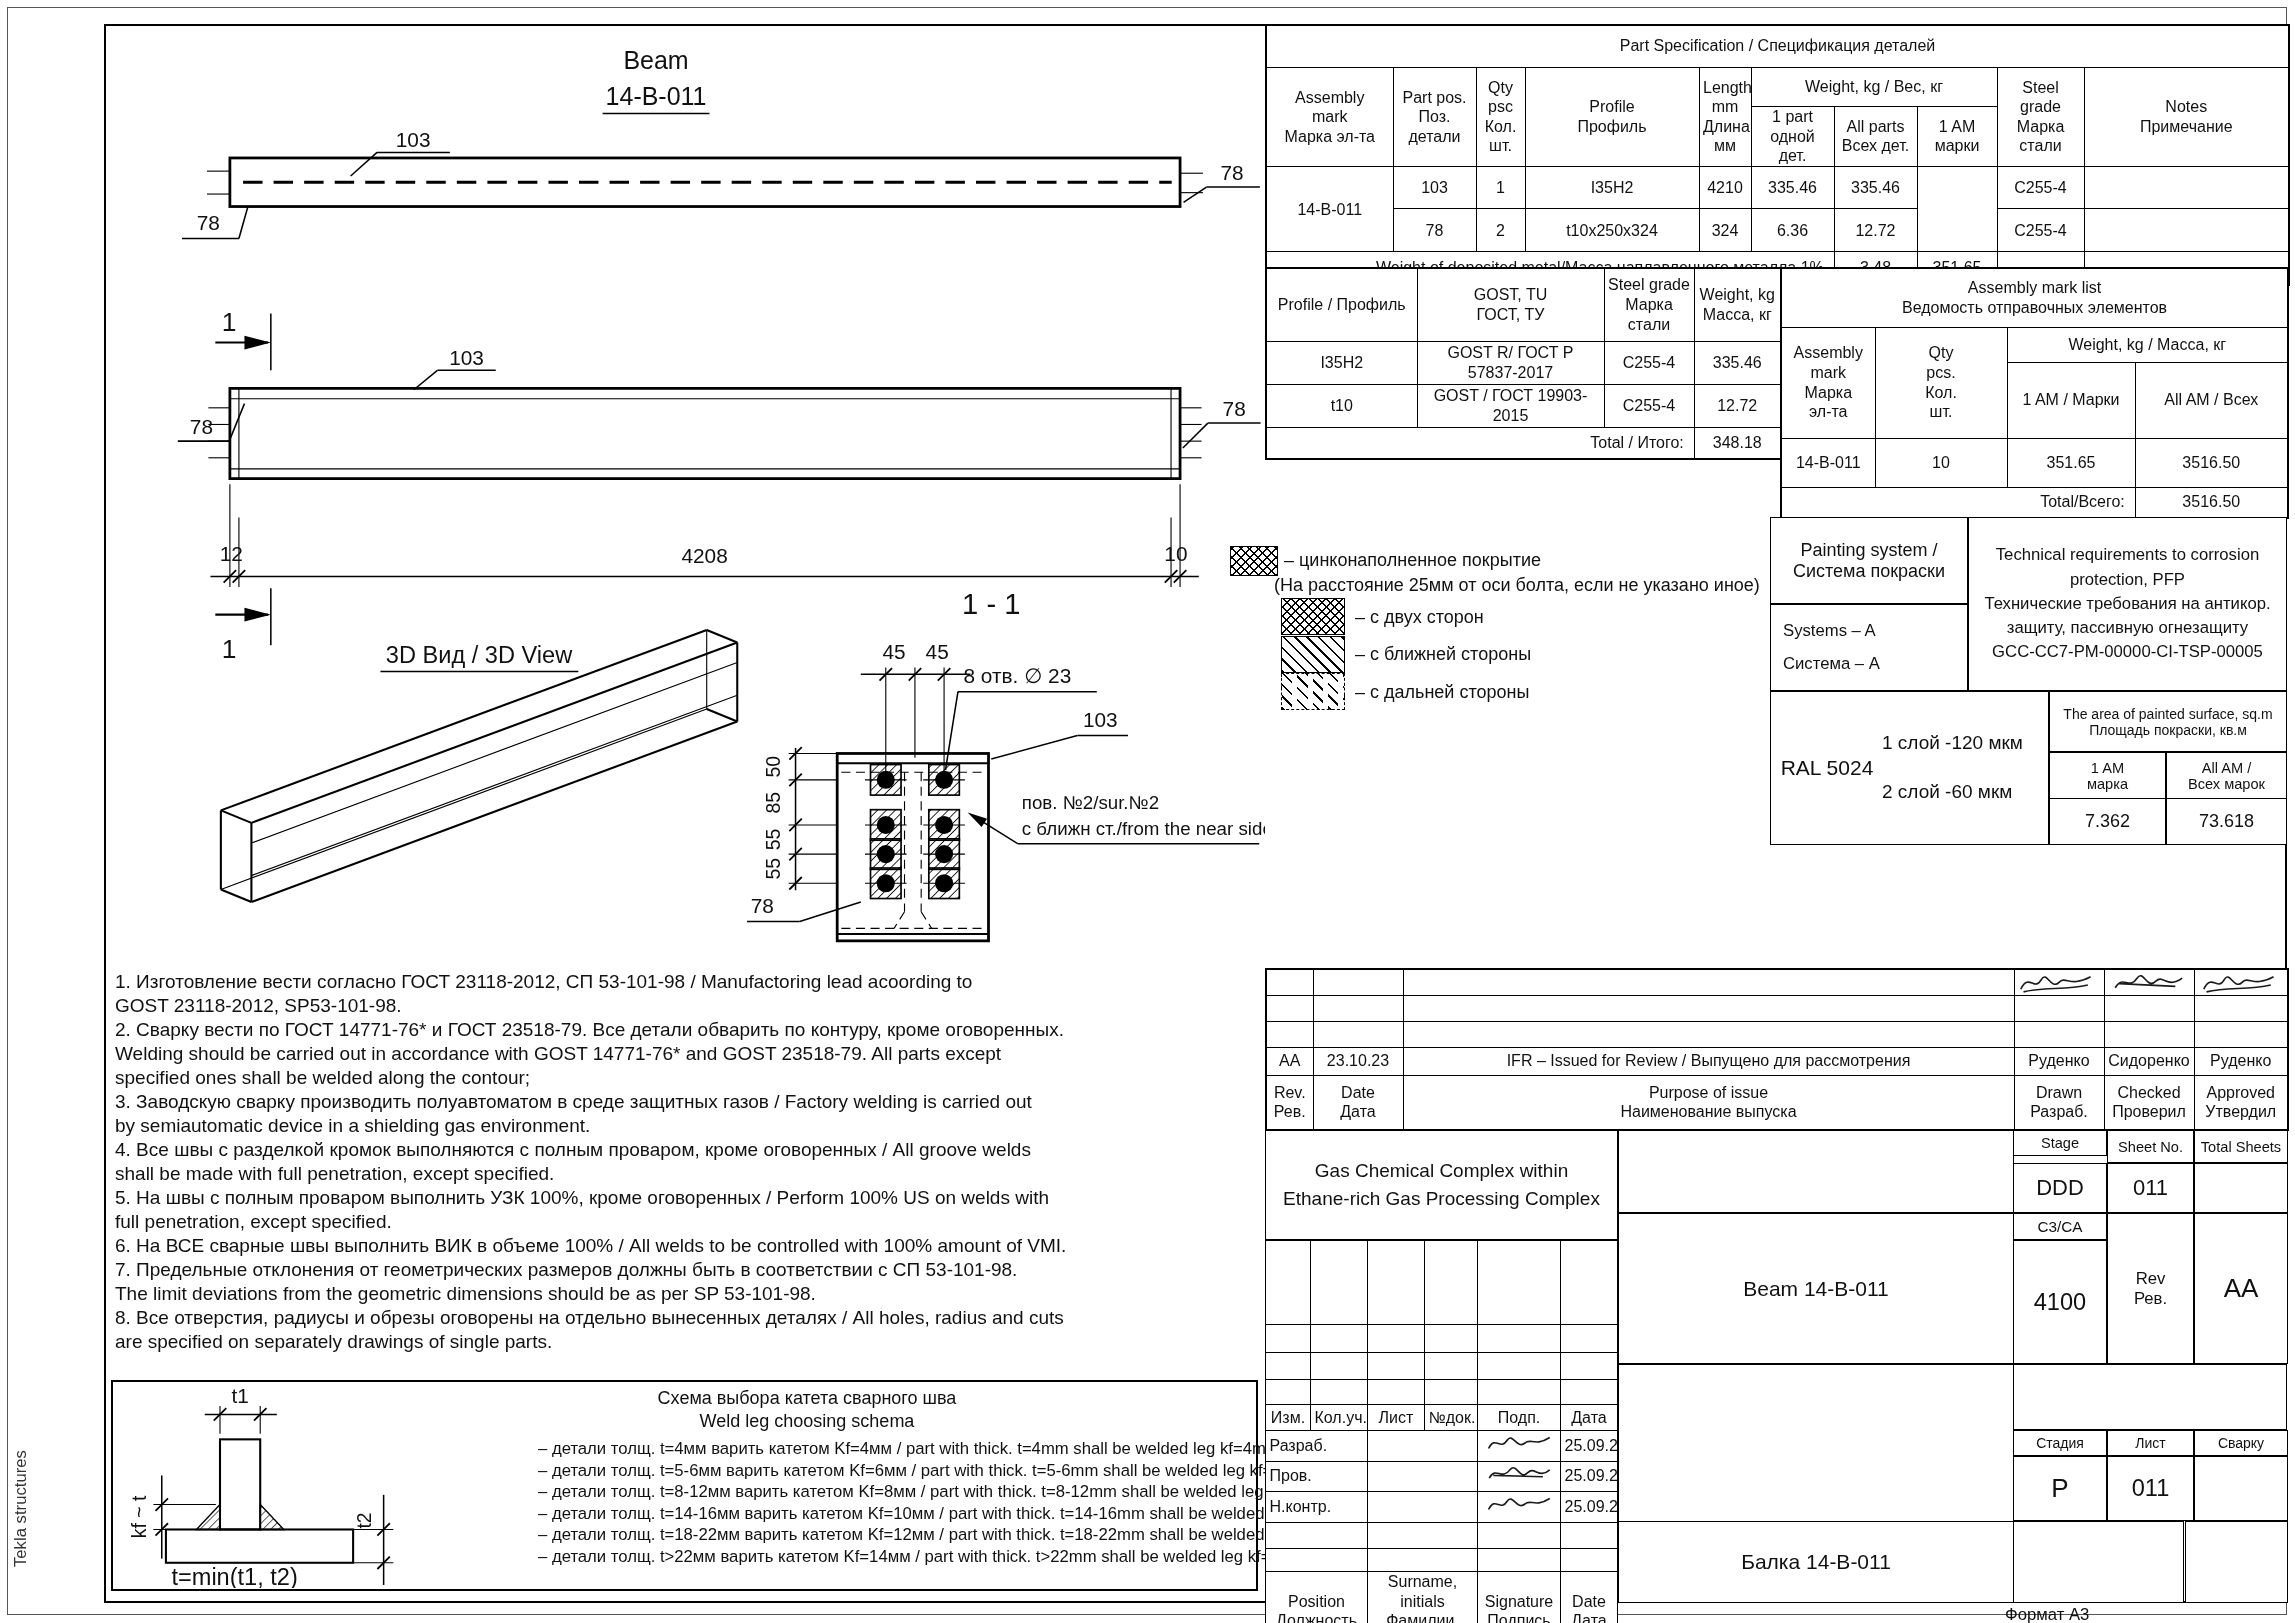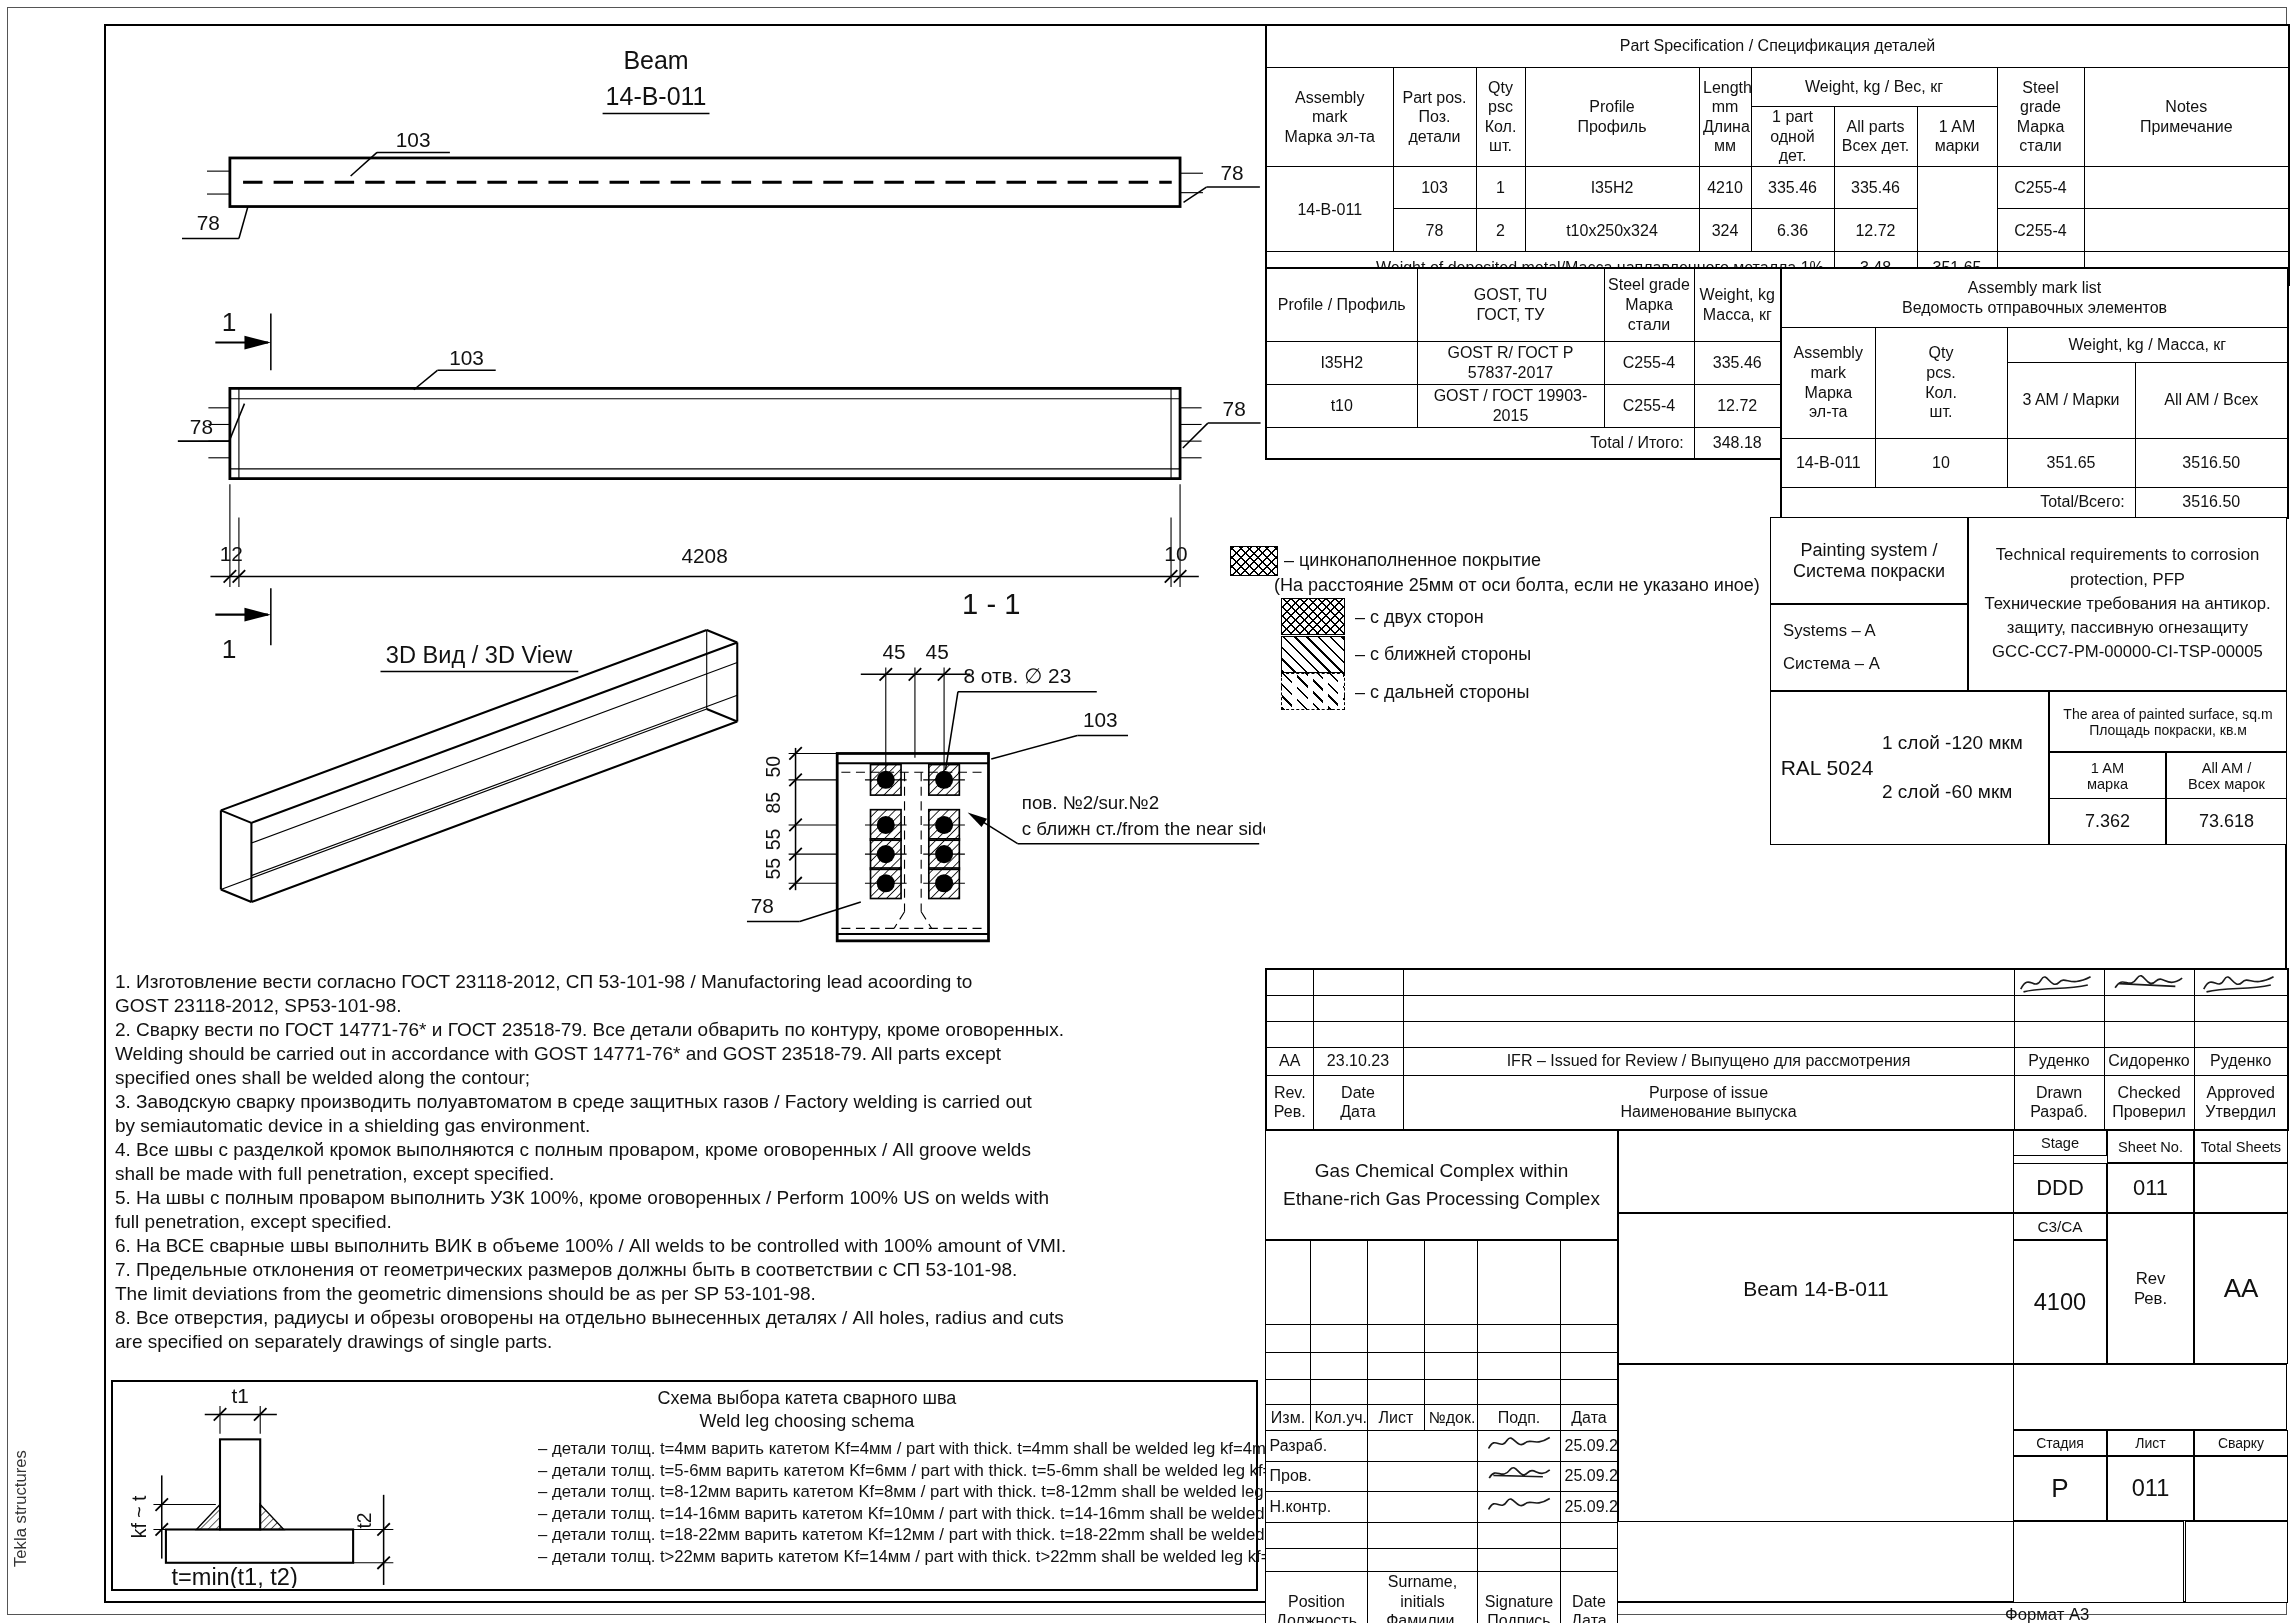--- a/index.html
+++ b/index.html
@@ -378,21 +378,21 @@
 mark
 Марка
 эл-та</td>
     <td rowspan="2" class="pre">Qty
 pcs.
 Кол.
 шт.</td>
     <td colspan="2">Weight, kg / Масса, кг</td>
   </tr>
   <tr style="height:76px">
-    <td>3 AM / Марки</td>
+    <td>1 AM / Марки</td>
     <td>All AM / Всех</td>
   </tr>
   <tr style="height:49px">
     <td>14-B-011</td>
     <td>10</td>
     <td>351.65</td>
     <td>3516.50</td>
   </tr>
   <tr style="height:31px">
     <td colspan="3" class="rgt open tt">Total/Всего:</td>
@@ -681,20 +681,21 @@
 Фамилии, инициалы</td>
       <td class="pre xs">Signature
 Подпись</td>
       <td class="pre xs">Date
 Дата</td>
     </tr>
   </tbody>
     </table>
 
   <div class="cellbox" style="left:353px;top:234px;width:396px;height:158px"></div>
+  <div class="cellbox" style="left:353px;top:391px;width:396px;height:82px;font-size:21px">Балка 14-B-011</div>
   <div class="cellbox" style="left:748px;top:234px;width:274px;height:66px"></div>
   <div class="cellbox" style="left:748px;top:300px;width:94px;height:26px;font-size:14px">Стадия</div>
   <div class="cellbox" style="left:842px;top:300px;width:87px;height:26px;font-size:14px">Лист</div>
   <div class="cellbox" style="left:929px;top:300px;width:94px;height:26px;font-size:14px">Сварку</div>
   <div class="cellbox" style="left:748px;top:326px;width:94px;height:65px;font-size:26px">Р</div>
   <div class="cellbox" style="left:842px;top:326px;width:87px;height:65px;font-size:23.6px">011</div>
   <div class="cellbox" style="left:929px;top:326px;width:94px;height:65px;font-size:23.6px"></div>
   <div class="cellbox" style="left:748px;top:391px;width:171px;height:82px"></div>
   <div class="cellbox" style="left:920px;top:391px;width:103px;height:82px"></div>
 </div>

